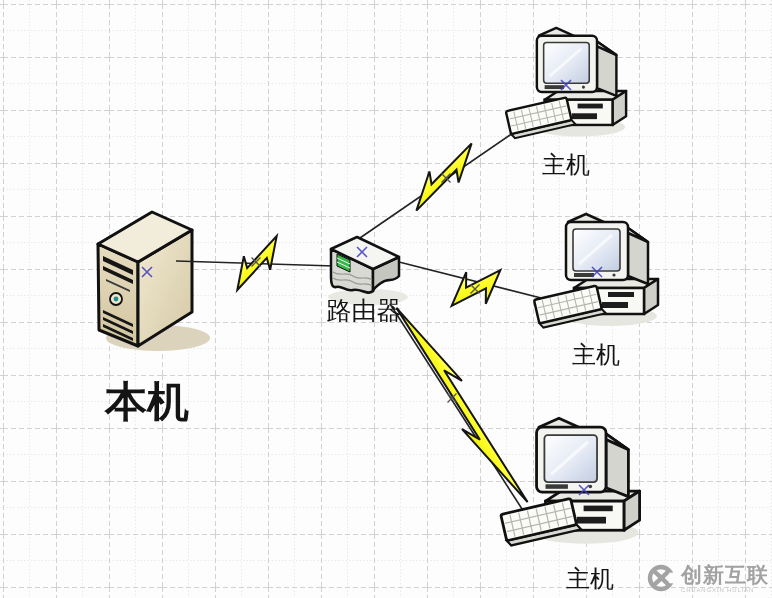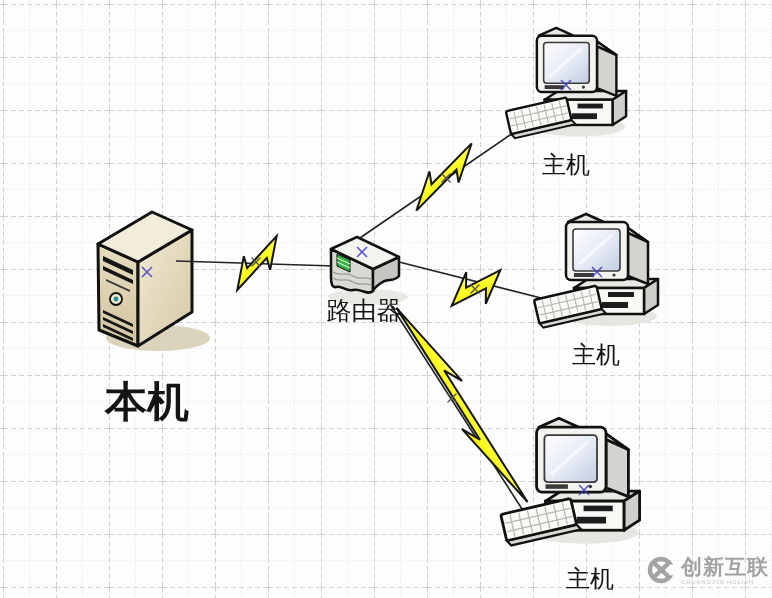--- a/index.html
+++ b/index.html
@@ -4,21 +4,21 @@
 <style>
   html,body{margin:0;padding:0;background:#ffffff;}
   .stage{
     position:relative;width:772px;height:598px;overflow:hidden;
     background:#fdfdfd;
     font-family:"Liberation Sans","DejaVu Sans",sans-serif;
   }
   .stage svg.canvas{position:absolute;left:0;top:0;}
   svg text{font-family:"Liberation Sans","DejaVu Sans",sans-serif;}
   .watermark{
-    position:absolute;right:3px;bottom:13px;
+    position:absolute;right:3px;bottom:5px;
     display:flex;align-items:center;gap:5px;
     user-select:none;
   }
   .wm-text{display:flex;flex-direction:column;line-height:1;}
   .wm-brand{font-size:21px;font-weight:bold;color:#a2a2a2;letter-spacing:1px;}
   .wm-sub{font-size:6px;color:#c5c5c5;letter-spacing:0.14em;margin-top:2px;white-space:nowrap;}
 </style>
 </head>
 <body>
 

